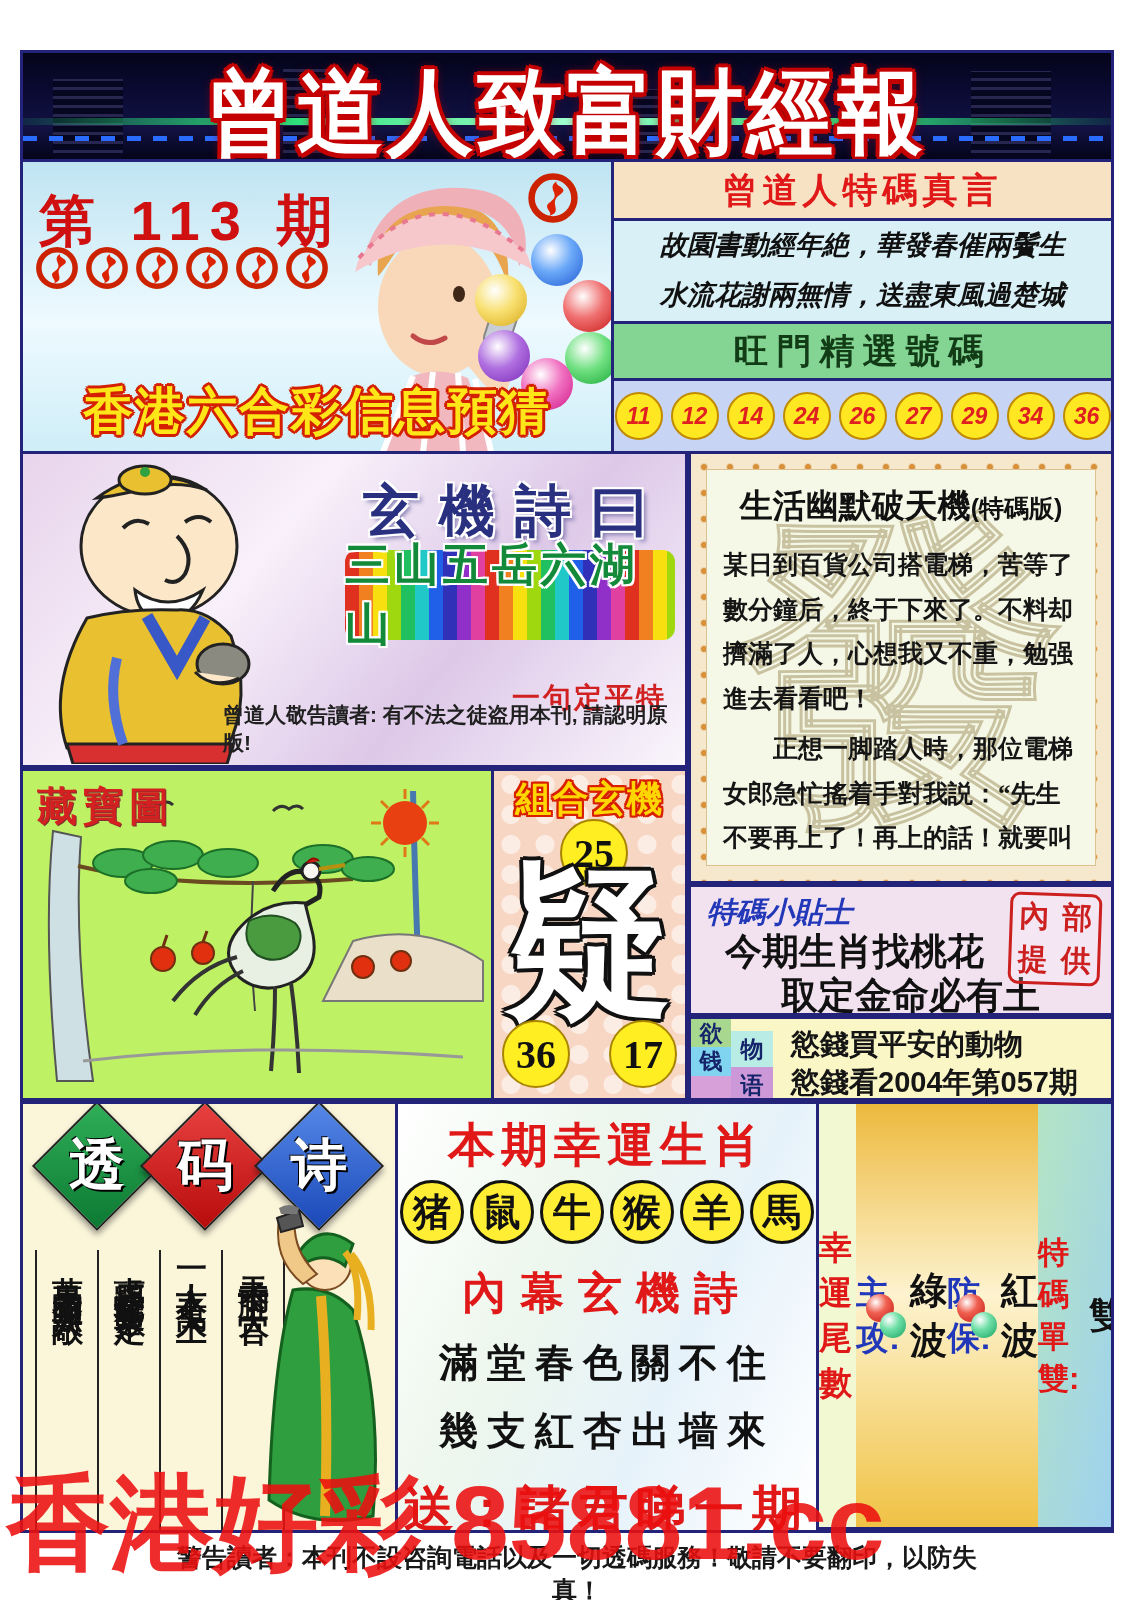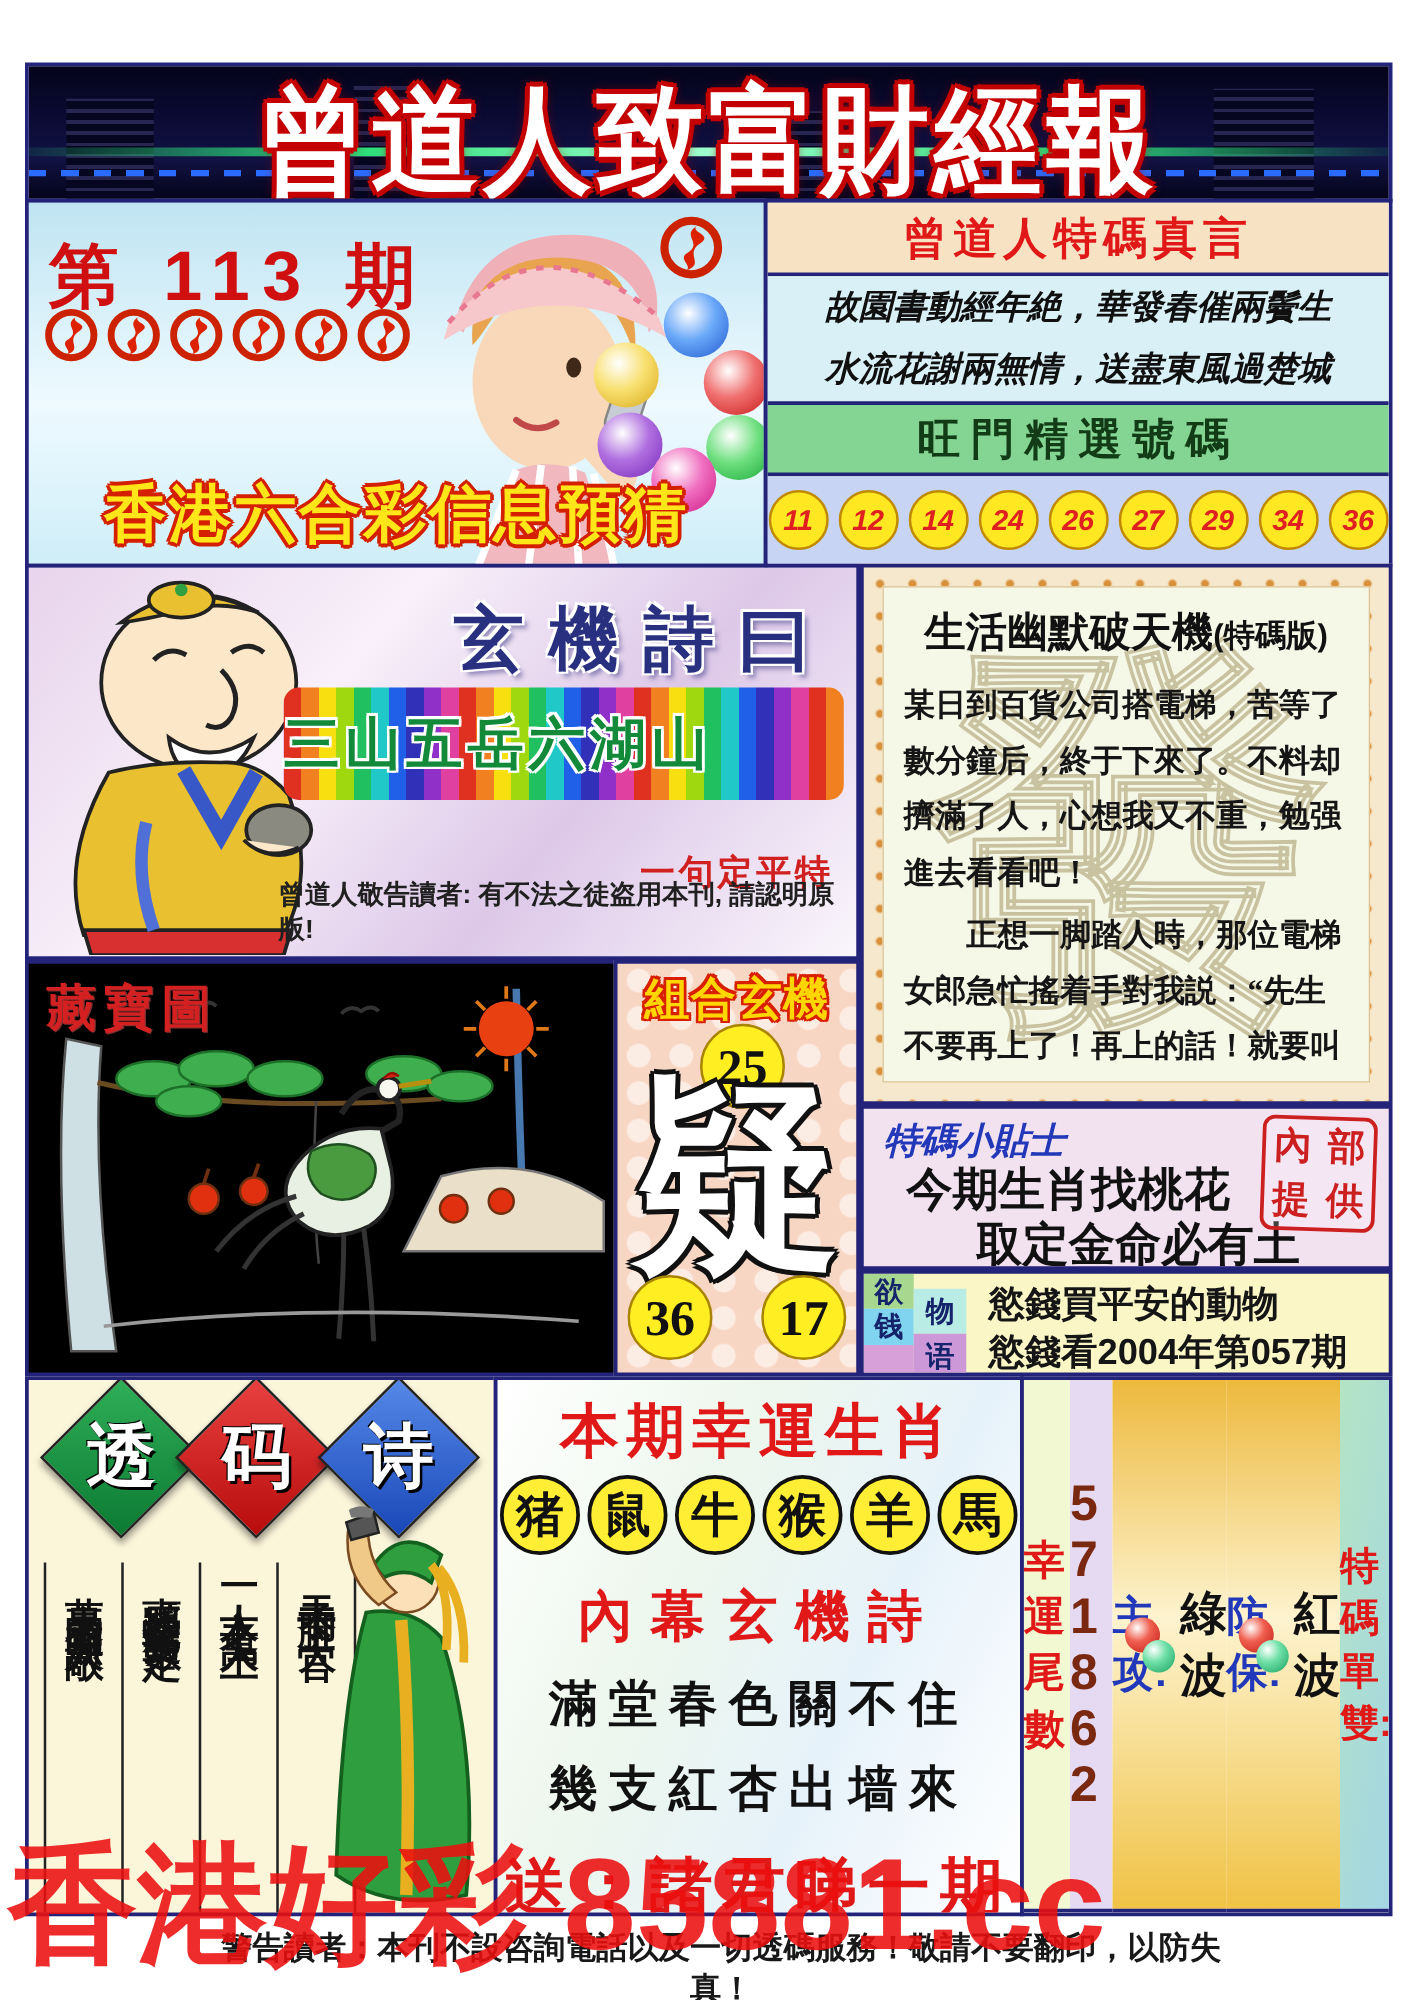--- a/index.html
+++ b/index.html
@@ -50,44 +50,44 @@
     font-size:35px;font-weight:bold;color:#123c16;letter-spacing:8px;}
   .tr-nums{height:70px;background:#c8d4f4;display:flex;align-items:center;justify-content:center;gap:8px;}
   .num-ball{width:44px;height:44px;border-radius:50%;background:#ffe822;border:2px solid #c08a00;
     display:flex;align-items:center;justify-content:center;font-size:23px;font-weight:bold;font-style:italic;color:#e02020;}
 
   
   .mystic{left:20px;top:451px;width:668px;height:317px;
     background:linear-gradient(130deg,#e8d4ec 0%,#f8f0fa 35%,#ddc8e8 65%,#faf6fc 100%);}
   .mystic-title{position:absolute;right:18px;top:20px;font-size:56px;font-weight:bold;color:#2a3080;letter-spacing:20px;
     text-shadow:2px 2px 0 #fff,-2px -2px 0 #fff,2px -2px 0 #fff,-2px 2px 0 #fff,4px 4px 4px rgba(40,40,120,.5);}
-  .rainbow{position:absolute;right:10px;top:96px;width:448px;height:90px;border-radius:12px;
+  .rainbow{position:absolute;right:10px;top:96px;width:330px;height:90px;border-radius:12px;
     background:repeating-linear-gradient(90deg,#e03020 0 14px,#f08020 14px 28px,#f8e010 28px 42px,#a0d810 42px 56px,
       #20c060 56px 70px,#20c8c8 70px 84px,#2060e8 84px 98px,#3030b8 98px 112px,#9030c8 112px 126px,#e040a0 126px 140px);
-    display:flex;align-items:center;justify-content:flex-start;}
+    display:flex;align-items:center;justify-content:flex-end;}
   .rainbow span{font-size:45px;font-weight:bold;color:#128a3a;letter-spacing:4px;
     text-shadow:-2px 0 #fff,2px 0 #fff,0 -2px #fff,0 2px #fff,-2px -2px #fff,2px 2px #fff,2px -2px #fff,-2px 2px #fff;}
   .one-line{position:absolute;right:18px;bottom:48px;font-size:28px;font-weight:bold;color:#d02020;letter-spacing:3px;}
   .notice{position:absolute;left:200px;bottom:8px;width:460px;font-size:21px;font-weight:bold;color:#202020;}
 
   
   .humor{left:688px;top:451px;width:426px;height:433px;background:#f6e8cc;
     background-image:radial-gradient(circle,#d8913a 2.5px,rgba(216,145,58,.25) 3.5px,rgba(0,0,0,0) 4.5px);
     background-size:26px 26px;}
   .humor-in{position:absolute;left:15px;top:15px;right:15px;bottom:15px;background:#f5f8e6;border:1px solid #dcc090;overflow:hidden;}
   .humor-wm{position:absolute;left:50%;top:52%;transform:translate(-50%,-50%);font-size:330px;font-weight:bold;
     font-family:"Liberation Serif",serif;color:rgba(190,185,140,0);-webkit-text-stroke:3px #c8c2a0;}
   .humor-title{position:relative;text-align:center;margin-top:14px;font-size:33px;font-weight:bold;color:#111;}
   .humor-title .suffix{font-size:25px;}
   .humor-body{position:relative;margin:14px 16px 0 16px;font-size:25px;line-height:1.78;font-weight:600;
     color:#151515;font-family:"Liberation Serif",serif;}
   .humor-body.p2{text-indent:2em;margin-top:6px;}
 
   
-  .treasure{left:20px;top:768px;width:474px;height:333px;background:#000000;}
+  .treasure{left:20px;top:768px;width:474px;height:333px;background:#bef264;}
   .treasure-title{position:absolute;left:14px;top:8px;font-size:40px;font-weight:bold;color:#d42020;letter-spacing:6px;
     font-family:"Liberation Serif",serif;text-shadow:1px 1px 0 #803030;}
 
   
   .combo{left:491px;top:768px;width:197px;height:333px;background:#f8d6c4;
     background-image:radial-gradient(circle at 50% 45%,rgba(255,255,255,.55) 0 9px,rgba(255,255,255,0) 10px);
     background-size:34px 30px;}
   .combo-title{position:absolute;left:0;top:4px;width:100%;text-align:center;font-size:36px;font-weight:bold;color:#ffd600;
     letter-spacing:1px;text-shadow:-2px 0 #d82000,2px 0 #d82000,0 -2px #d82000,0 2px #d82000,
       -2px -2px #d82000,2px 2px #d82000,2px -2px #d82000,-2px 2px #d82000;}
@@ -419,21 +419,20 @@
     <span class="zod">馬</span>
   </div>
   <div class="inner-title">內幕玄機詩</div>
   <div class="lk-poem1">滿堂春色關不住</div>
   <div class="lk-poem2">幾支紅杏出墙來</div>
   <div class="lk-gift">送：諸君睇一期</div>
 </div>
 
 <div class="panel rightcol">
   <div class="rc-row rc-tail">幸運尾數</div>
-  <div class="rc-row rc-nums">5 7 1 8 6 2</div>
   <div class="rc-row rc-gold">
     <span class="balls2">
         <span class="ball-r"></span>
         <span class="ball-g"></span>
       </span>
     <span class="rc-label-blue">主攻:</span>
     <span class="rc-value">綠波</span>
   </div>
   <div class="rc-row rc-gold">
     <span class="balls2">

